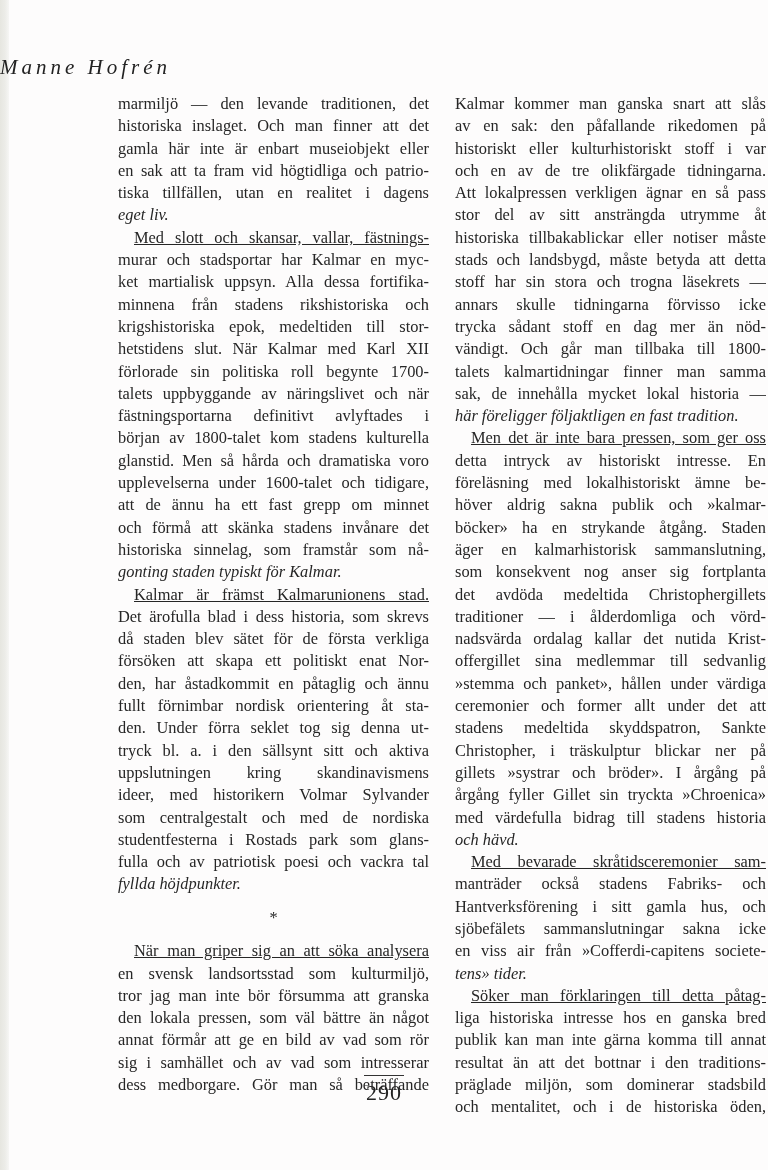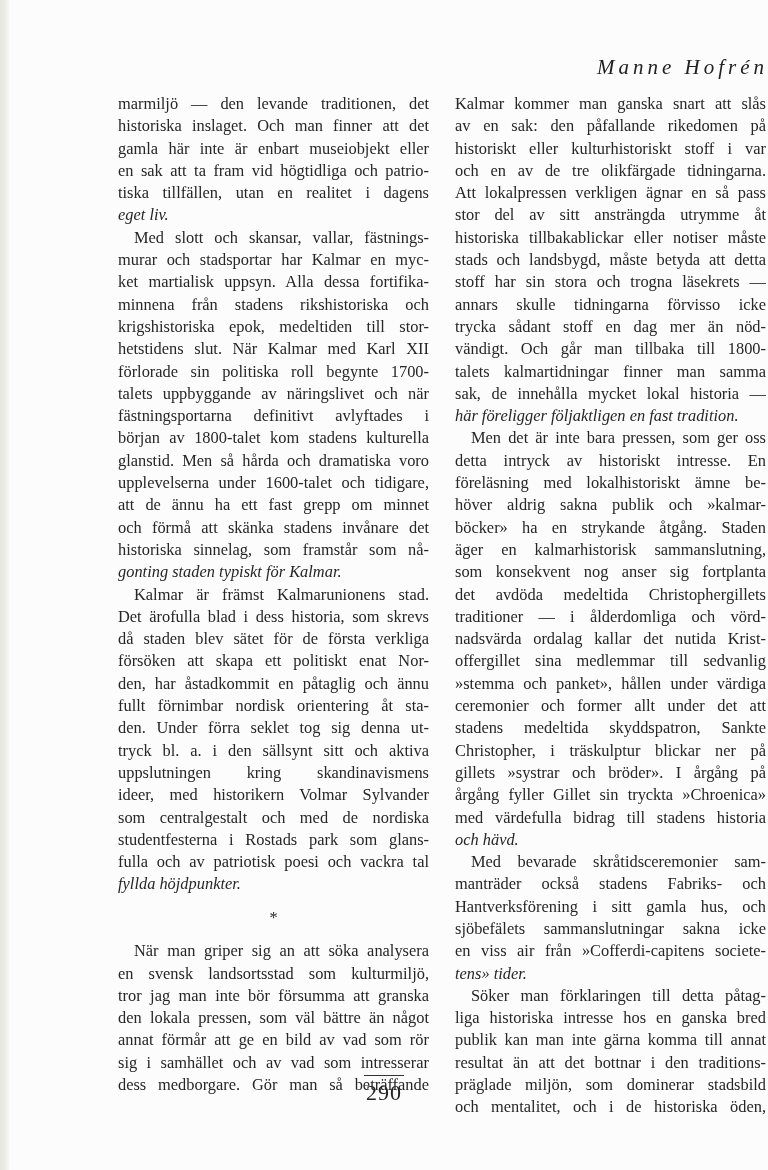--- a/index.html
+++ b/index.html
@@ -21,21 +21,21 @@
       top: 0;
       width: 9px;
       height: 1170px;
       background: linear-gradient(to right, #e6e6e0 0px, #ecece8 5px, #f6f6f4 9px);
     }
     .running-head {
       position: absolute;
       top: 55px;
       left: 0;
       width: 768px;
-      text-align: right;
+      text-align: left;
       font-style: italic;
       font-size: 21px;
       letter-spacing: 4px;
       color: #222;
     }
     .column {
       position: absolute;
       top: 93px;
       width: 311px;
       font-size: 16.4px;
@@ -49,20 +49,21 @@
       text-align: justify;
       text-align-last: justify;
       height: 22.3px;
     }
     .line.last {
       text-align-last: left;
       font-style: italic;
     }
     .line.indent {
       padding-left: 16px;
+      text-decoration: underline;
     }
     .line.center {
       text-align: center;
       text-align-last: center;
     }
     .asterisk-line {
       height: 44.6px;
       line-height: 44.6px;
     }
     .page-number-wrap {

